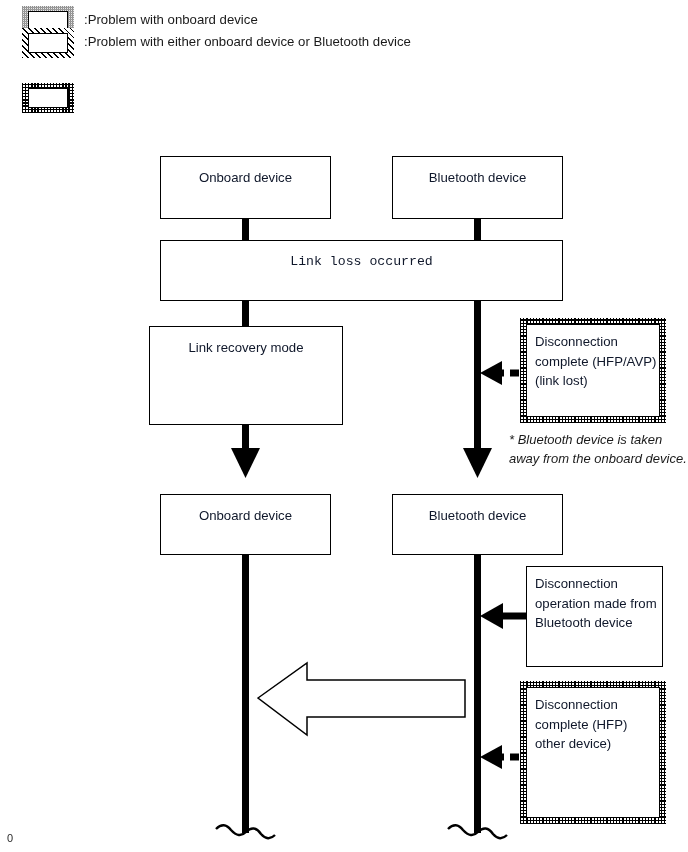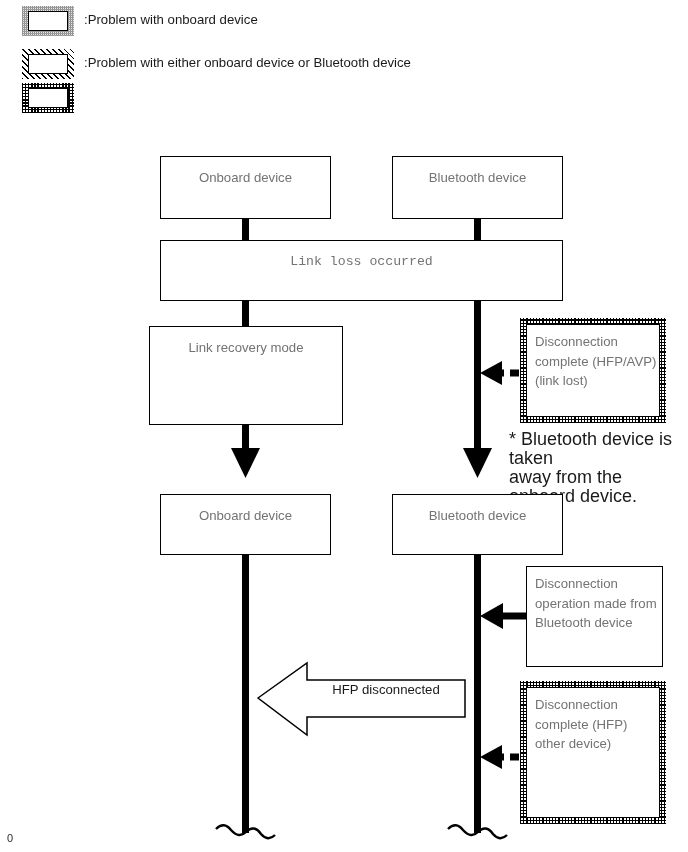--- a/index.html
+++ b/index.html
@@ -75,21 +75,21 @@
     color: #1a1a1a;
   }
 
   
   .node {
     position: absolute;
     box-sizing: border-box;
     background: #ffffff;
     border: 1.5px solid #000000;
     font-size: 13.2px;
-    color: #737373;
+    color: #0f172a;
   }
   .node.centered {
     display: flex;
     justify-content: center;
     padding-top: 13px;
   }
   .node.note {
     padding: 7px 0 0 8px;
     line-height: 19.5px;
   }
@@ -142,21 +142,21 @@
 
 <div id="page">
 
   <div class="legend-row" style="top:6px">
     <div class="legend-swatch sw-onboard">
       <div class="inner"></div>
     </div>
     <div class="legend-text">:Problem with onboard device</div>
   </div>
 
-  <div class="legend-row" style="top:49px">
+  <div class="legend-row" style="top:28px">
     <div class="legend-swatch sw-either">
       <div class="inner"></div>
     </div>
     <div class="legend-text">:Problem with either onboard device or Bluetooth device</div>
   </div>
 
   <div class="legend-row" style="top:83px">
     <div class="legend-swatch sw-bt">
       <div class="inner"></div>
     </div>
@@ -187,21 +187,21 @@
   </div>
 
   <div class="dotwrap" style="left:520px; top:318px; width:146px; height:105px;">
     <div class="node note">
       <div>Disconnection</div>
       <div>complete (HFP/AVP)</div>
       <div>(link lost)</div>
     </div>
   </div>
 
-  <div style="position:absolute; left:509px; top:430px; font-size:18px; line-height:19px;">
+  <div style="position:absolute; left:509px; top:430px; font-size:13px; line-height:19px;font-style:italic;">
     <div>* Bluetooth device is taken</div>
     <div>away from the onboard device.</div>
   </div>
 
   <div class="node centered" style="left:160px; top:494px; width:171px; height:61px;">
     <span>Onboard device</span>
   </div>
 
   <div class="node centered" style="left:392px; top:494px; width:171px; height:61px;">
     <span>Bluetooth device</span>
@@ -242,18 +242,16 @@
       <polygon points="480,757 502,745 502,769" fill="#000000"></polygon>
     </g>
 
     <polygon points="258,698 307,663 307,680 465,680 465,717 307,717 307,735" fill="#ffffff" stroke="#000000" stroke-width="1.5" stroke-linejoin="miter"></polygon>
 
     <path d="M 216 829 q 8 -8 15 1 q 8 9 15 2 q 8 -8 15 2 q 7 8 14 1" fill="none" stroke="#000000" stroke-width="2.4"></path>
 
     <path d="M 448 829 q 8 -8 15 1 q 8 9 15 2 q 8 -8 15 2 q 7 8 14 1" fill="none" stroke="#000000" stroke-width="2.4"></path>
   </svg>
 
-  <div style="position:absolute; left:307px; top:682px; width:158px; text-align:center;
-              font-size:13.2px; color:#1a1a1a;">HFP disconnected</div>
 
   <div class="page-num">0</div>
 
 </div>
 
 </body></html>

